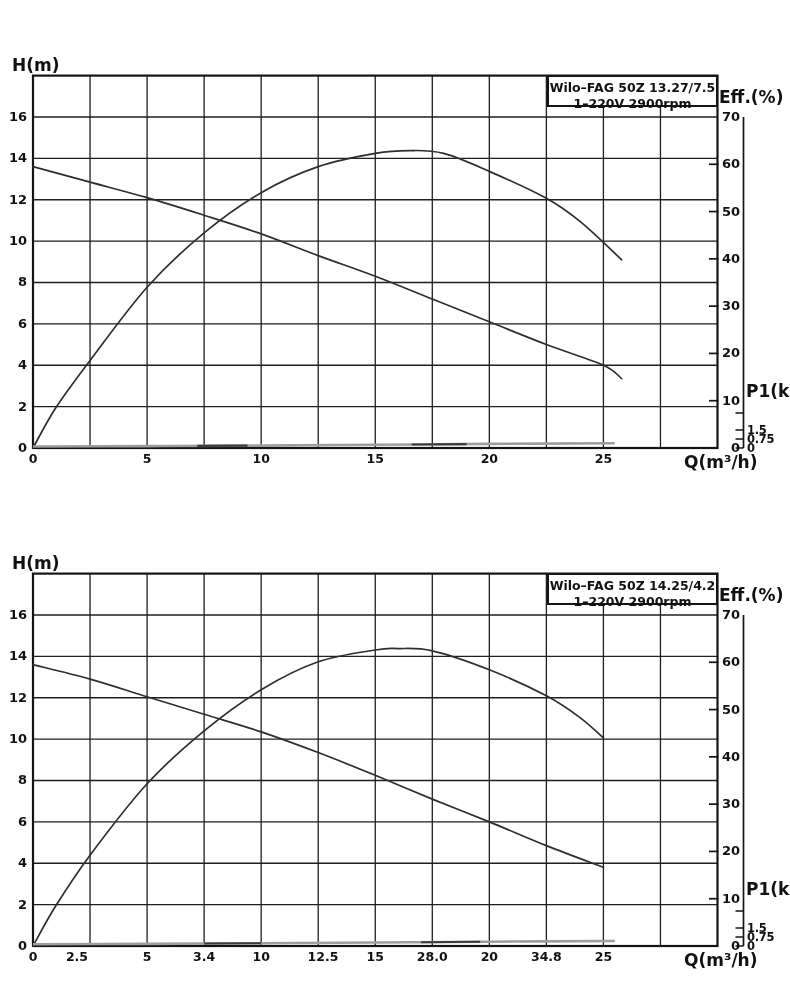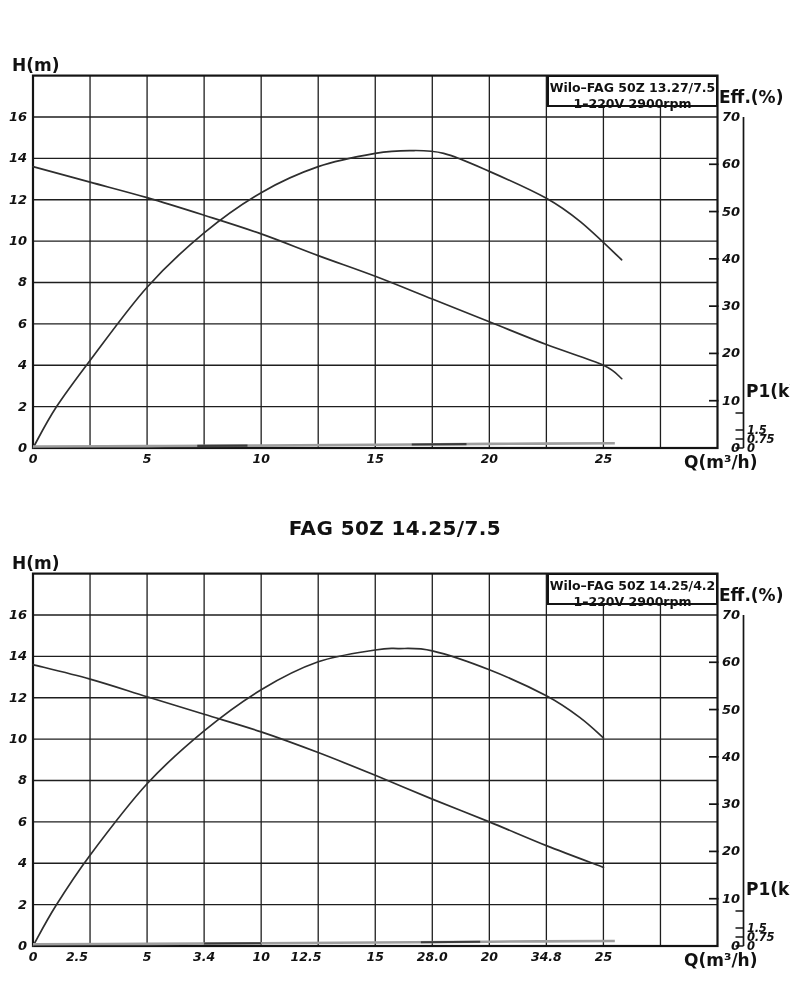--- a/index.html
+++ b/index.html
@@ -17,21 +17,21 @@
   .h-label{left:12px;top:55px;}
   .eff-label{left:719px;top:87px;}
   .p1-label{left:746px;top:381px;}
   .q-label{left:684px;top:452px;}
   .legend-box{
     position:absolute;left:547px;top:75px;width:171px;height:32px;
     border:2px solid #141414;background:#fff;box-sizing:border-box;
     text-align:center;font-size:12.5px;font-weight:700;line-height:15.5px;
     padding-top:3px;z-index:2;white-space:nowrap;
   }
-  .tick{position:absolute;font-weight:700;color:#111;z-index:2;white-space:nowrap;font-style:italic;}
+  .tick{position:absolute;font-weight:700;color:#111;z-index:2;white-space:nowrap;}
   .h-tick{left:0;width:27px;text-align:right;font-size:13px;height:16px;line-height:16px;}
   .x-tick{width:44px;text-align:center;font-size:12.5px;top:452px;height:14px;line-height:14px;}
   .eff-tick-label{left:698px;width:42px;text-align:right;font-size:13px;height:16px;line-height:16px;}
   .p1-tick-label{left:747px;width:44px;text-align:left;font-size:11.5px;height:11px;line-height:11px;letter-spacing:-0.3px;}
   svg.plot{position:absolute;left:0;top:0;z-index:1;}
 </style>
 </head>
 <body>
 
 <div class="chart">
@@ -141,21 +141,20 @@
       <line x1="735.5" y1="413" x2="743.5" y2="413" stroke="#141414" stroke-width="1.5"></line>
       <line x1="735.5" y1="448" x2="743.5" y2="448" stroke="#141414" stroke-width="1.5"></line>
       <line x1="735.5" y1="439" x2="743.5" y2="439" stroke="#141414" stroke-width="1.5"></line>
       <line x1="735.5" y1="430" x2="743.5" y2="430" stroke="#141414" stroke-width="1.5"></line>
       <path d="M 33 166.63111111111112 C 42.51 169.04 71.03 175.77 90.04 181.11 C 109.06 186.46 128.07 192.84 147.08 198.70 C 166.10 204.56 185.11 210.42 204.13 216.28 C 223.14 222.15 242.15 227.49 261.17 233.87 C 280.18 240.25 299.19 247.32 318.21 254.56 C 337.22 261.80 356.24 269.56 375.25 277.32 C 394.26 285.08 413.28 293.35 432.29 301.11 C 451.31 308.87 470.32 316.11 489.33 323.87 C 508.35 331.63 527.36 340.07 546.38 347.66 C 565.39 355.24 593.91 365.76 603.42 369.38" fill="none" stroke="#2e2e2e" stroke-width="1.7" stroke-linecap="round"></path>
       <path d="M 33 448 C 36.80 441.30 46.31 422.94 55.82 407.80 C 65.32 392.67 74.83 377.54 90.04 357.21 C 105.25 336.87 128.07 306.53 147.08 285.80 C 166.10 265.07 185.11 248.52 204.13 232.84 C 223.14 217.15 242.15 203.20 261.17 191.69 C 280.18 180.19 299.19 170.41 318.21 163.79 C 337.22 157.17 361.94 154.18 375.25 151.97 C 388.56 149.76 388.56 150.40 398.07 150.55 C 407.57 150.71 417.08 149.37 432.29 152.92 C 447.50 156.46 470.32 164.35 489.33 171.83 C 508.35 179.32 531.16 189.80 546.38 197.84 C 561.59 205.88 571.09 213.05 580.60 220.07 C 590.11 227.08 599.61 236.62 603.42 239.93" fill="none" stroke="#2e2e2e" stroke-width="1.7" stroke-linecap="round"></path>
       <path d="M 33 446.2 C 52.01 446.14 109.06 446.00 147.08 445.84 C 185.11 445.68 223.14 445.46 261.17 445.24 C 299.19 445.02 337.22 444.78 375.25 444.52 C 413.28 444.26 449.40 443.94 489.33 443.68 C 529.26 443.42 593.91 443.08 614.83 442.96" fill="none" stroke="#9e9e9e" stroke-width="2.6"></path>
       <line x1="204.125" y1="445.54" x2="261.16666666666663" y2="445.24" stroke="#3c3c3c" stroke-width="2.1"></line>
       <line x1="420.8833333333333" y1="444.184" x2="480.2066666666667" y2="443.7472" stroke="#3c3c3c" stroke-width="2.1"></line>
     </svg>
-  <div class="chart-title">FAG 50Z 14.25/7.5</div>
   <div class="axis-label h-label">H(m)</div>
   <div class="axis-label eff-label">Eff.(%)</div>
   <div class="axis-label p1-label">P1(kW)</div>
   <div class="axis-label q-label">Q(m³/h)</div>
   <div class="legend-box">
     <div>Wilo–FAG 50Z 14.25/4.2</div>
     <div>1–220V 2900rpm</div>
   </div>
 <div class="tick h-tick" style="top: 108.978px;">16</div>
     <div class="tick h-tick" style="top: 150.356px;">14</div>
@@ -164,21 +163,21 @@
     <div class="tick h-tick" style="top: 274.489px;">8</div>
     <div class="tick h-tick" style="top: 315.867px;">6</div>
     <div class="tick h-tick" style="top: 357.244px;">4</div>
     <div class="tick h-tick" style="top: 398.622px;">2</div>
     <div class="tick h-tick" style="top: 440px;">0</div>
     <div class="tick x-tick" style="left: 11px;">0</div>
     <div class="tick x-tick" style="left: 55px;">2.5</div>
     <div class="tick x-tick" style="left: 125.083px;">5</div>
     <div class="tick x-tick" style="left: 182.125px;">3.4</div>
     <div class="tick x-tick" style="left: 239.167px;">10</div>
-    <div class="tick x-tick" style="left: 284px; text-align: center;">12.5</div>
+    <div class="tick x-tick" style="left: 301px; text-align: center;">12.5</div>
     <div class="tick x-tick" style="left: 353.25px;">15</div>
     <div class="tick x-tick" style="left: 410.292px;">28.0</div>
     <div class="tick x-tick" style="left: 467.333px;">20</div>
     <div class="tick x-tick" style="left: 524.375px;">34.8</div>
     <div class="tick x-tick" style="left: 581.417px;">25</div>
     <div class="tick eff-tick-label" style="top: 108.978px;">70</div>
     <div class="tick eff-tick-label" style="top: 156.267px;">60</div>
     <div class="tick eff-tick-label" style="top: 203.556px;">50</div>
     <div class="tick eff-tick-label" style="top: 250.844px;">40</div>
     <div class="tick eff-tick-label" style="top: 298.133px;">30</div>

